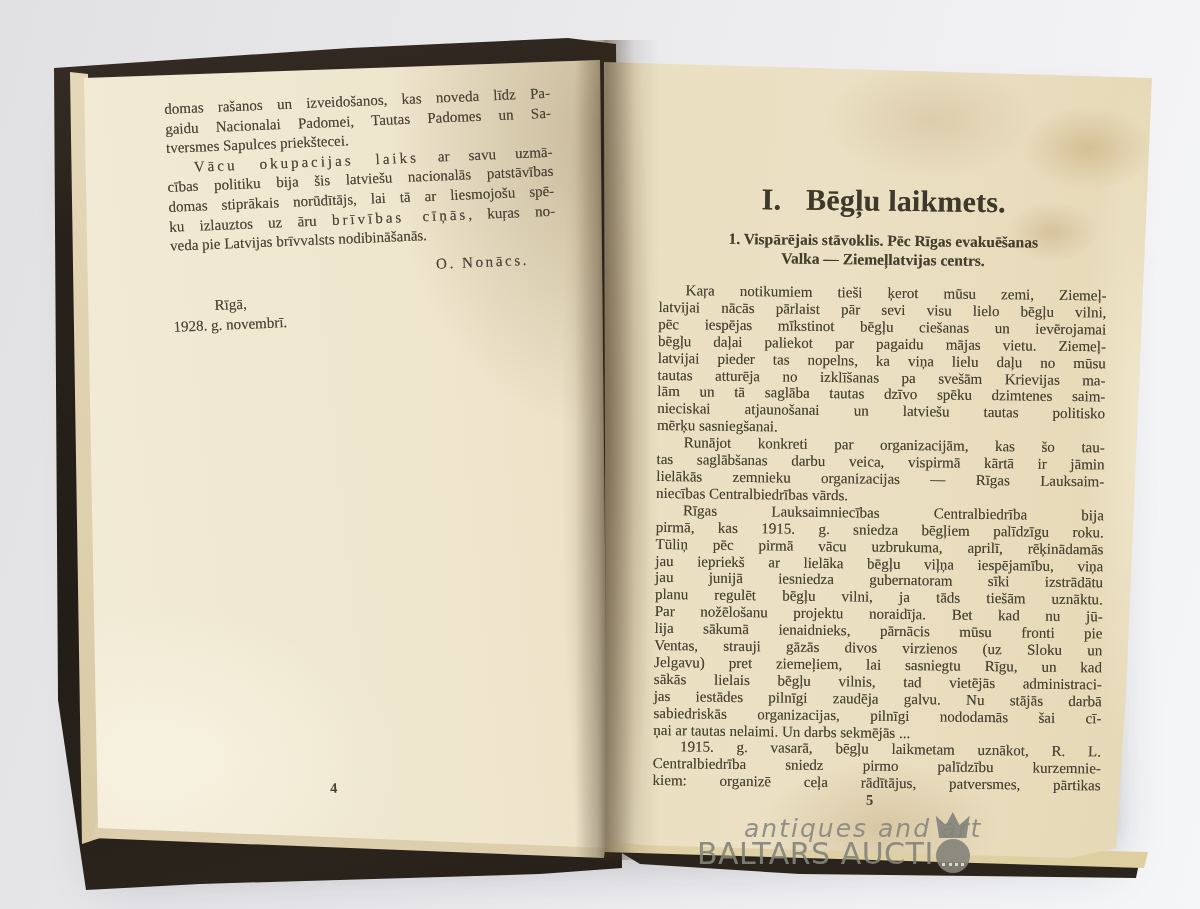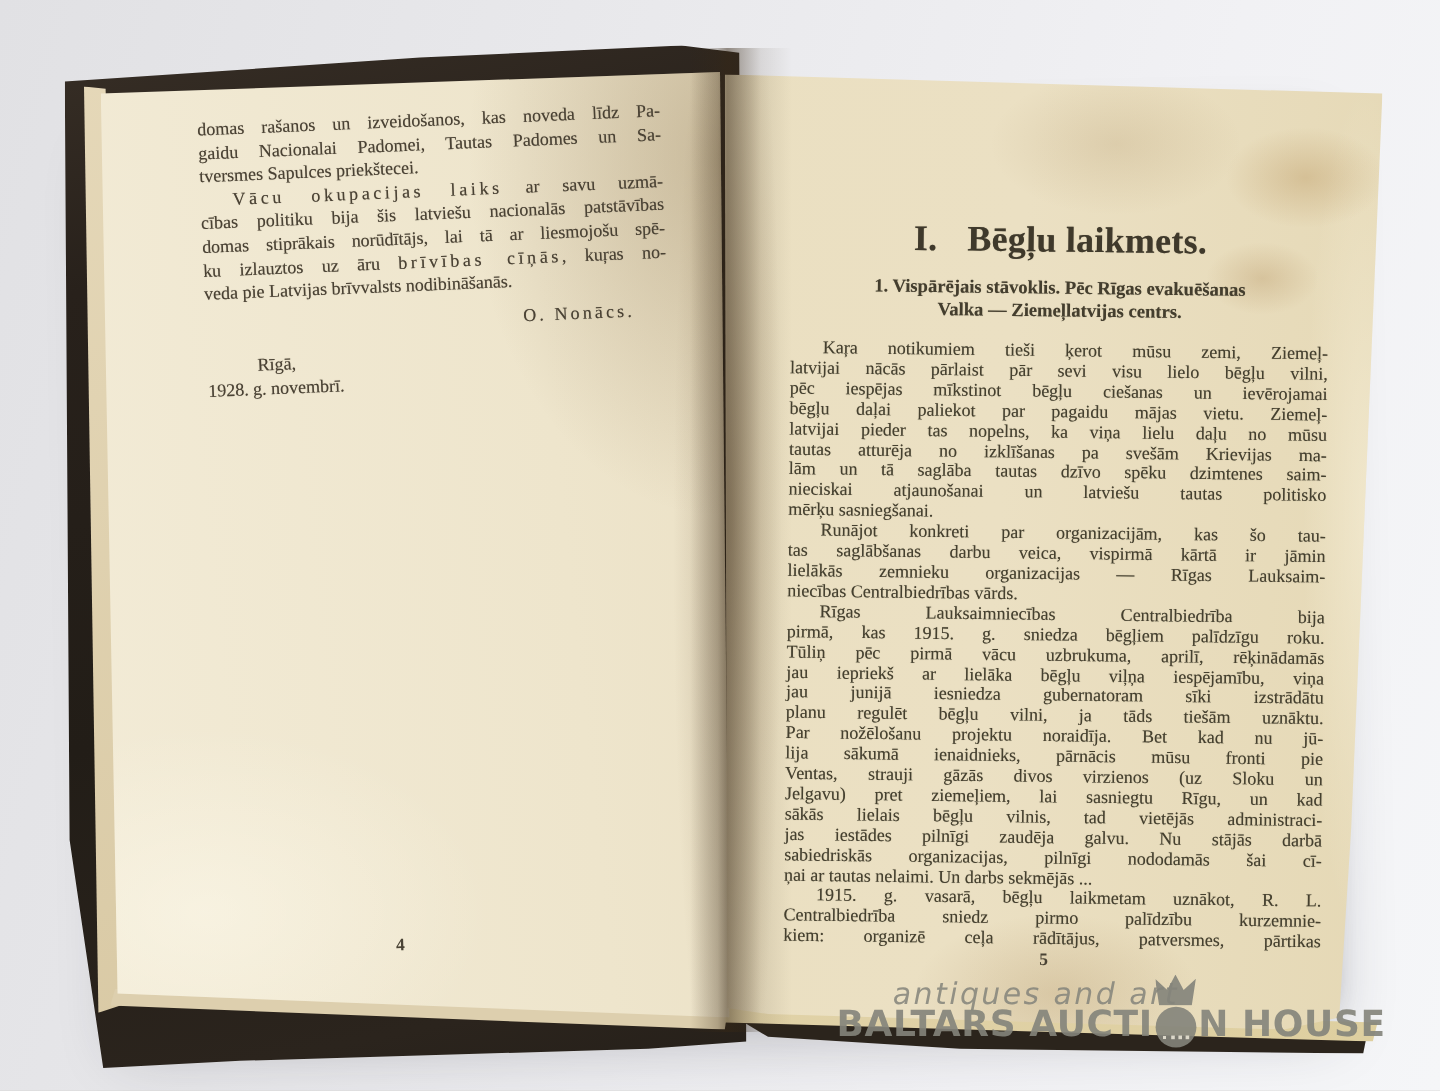--- a/index.html
+++ b/index.html
@@ -112,21 +112,21 @@
   .watermark{position:absolute;left:0;top:0;width:1200px;height:909px;pointer-events:none;}
   .wm-script{
     position:absolute;left:744px;top:814px;
     font-family:"DejaVu Sans","Liberation Sans",sans-serif;
     font-style:italic;font-size:25px;letter-spacing:2px;
     color:#84847b;opacity:.85;
   }
   .wm-brand{
     position:absolute;left:697px;top:838px;display:flex;align-items:flex-start;
     font-family:"DejaVu Sans","Liberation Sans",sans-serif;
-    font-weight:bold;font-size:30px;line-height:32px;letter-spacing:.5px;
+    font-weight:normal;font-size:30px;line-height:32px;letter-spacing:.5px;
     color:#84847b;opacity:.9;white-space:nowrap;
   }
   .wm-logo{position:relative;display:inline-block;width:36px;height:36px;margin:0 1px;}
   .wm-crown{
     position:absolute;left:1px;top:-26px;width:34px;height:26px;background:#84847b;
     clip-path:polygon(10% 100%,0% 14%,30% 50%,50% 0%,70% 50%,100% 14%,90% 100%);
   }
   .wm-orb{position:absolute;left:1px;top:1px;width:34px;height:34px;border-radius:50%;background:#84847b;}
   .wm-dots{position:absolute;left:6px;bottom:7px;width:22px;border-bottom:3px dotted rgba(246,241,226,.95);}
 </style>
@@ -210,17 +210,16 @@
   <div class="watermark">
     <div class="wm-script">antiques and art</div>
     <div class="wm-brand">
       <span>BALTARS AUCTI</span>
       <span class="wm-logo">
         <span class="wm-crown"></span>
         <span class="wm-orb">
             <span class="wm-dots"></span>
           </span>
       </span>
-      <span>N HOUSE</span>
     </div>
   </div>
 
 </div>
 
 </body></html>

